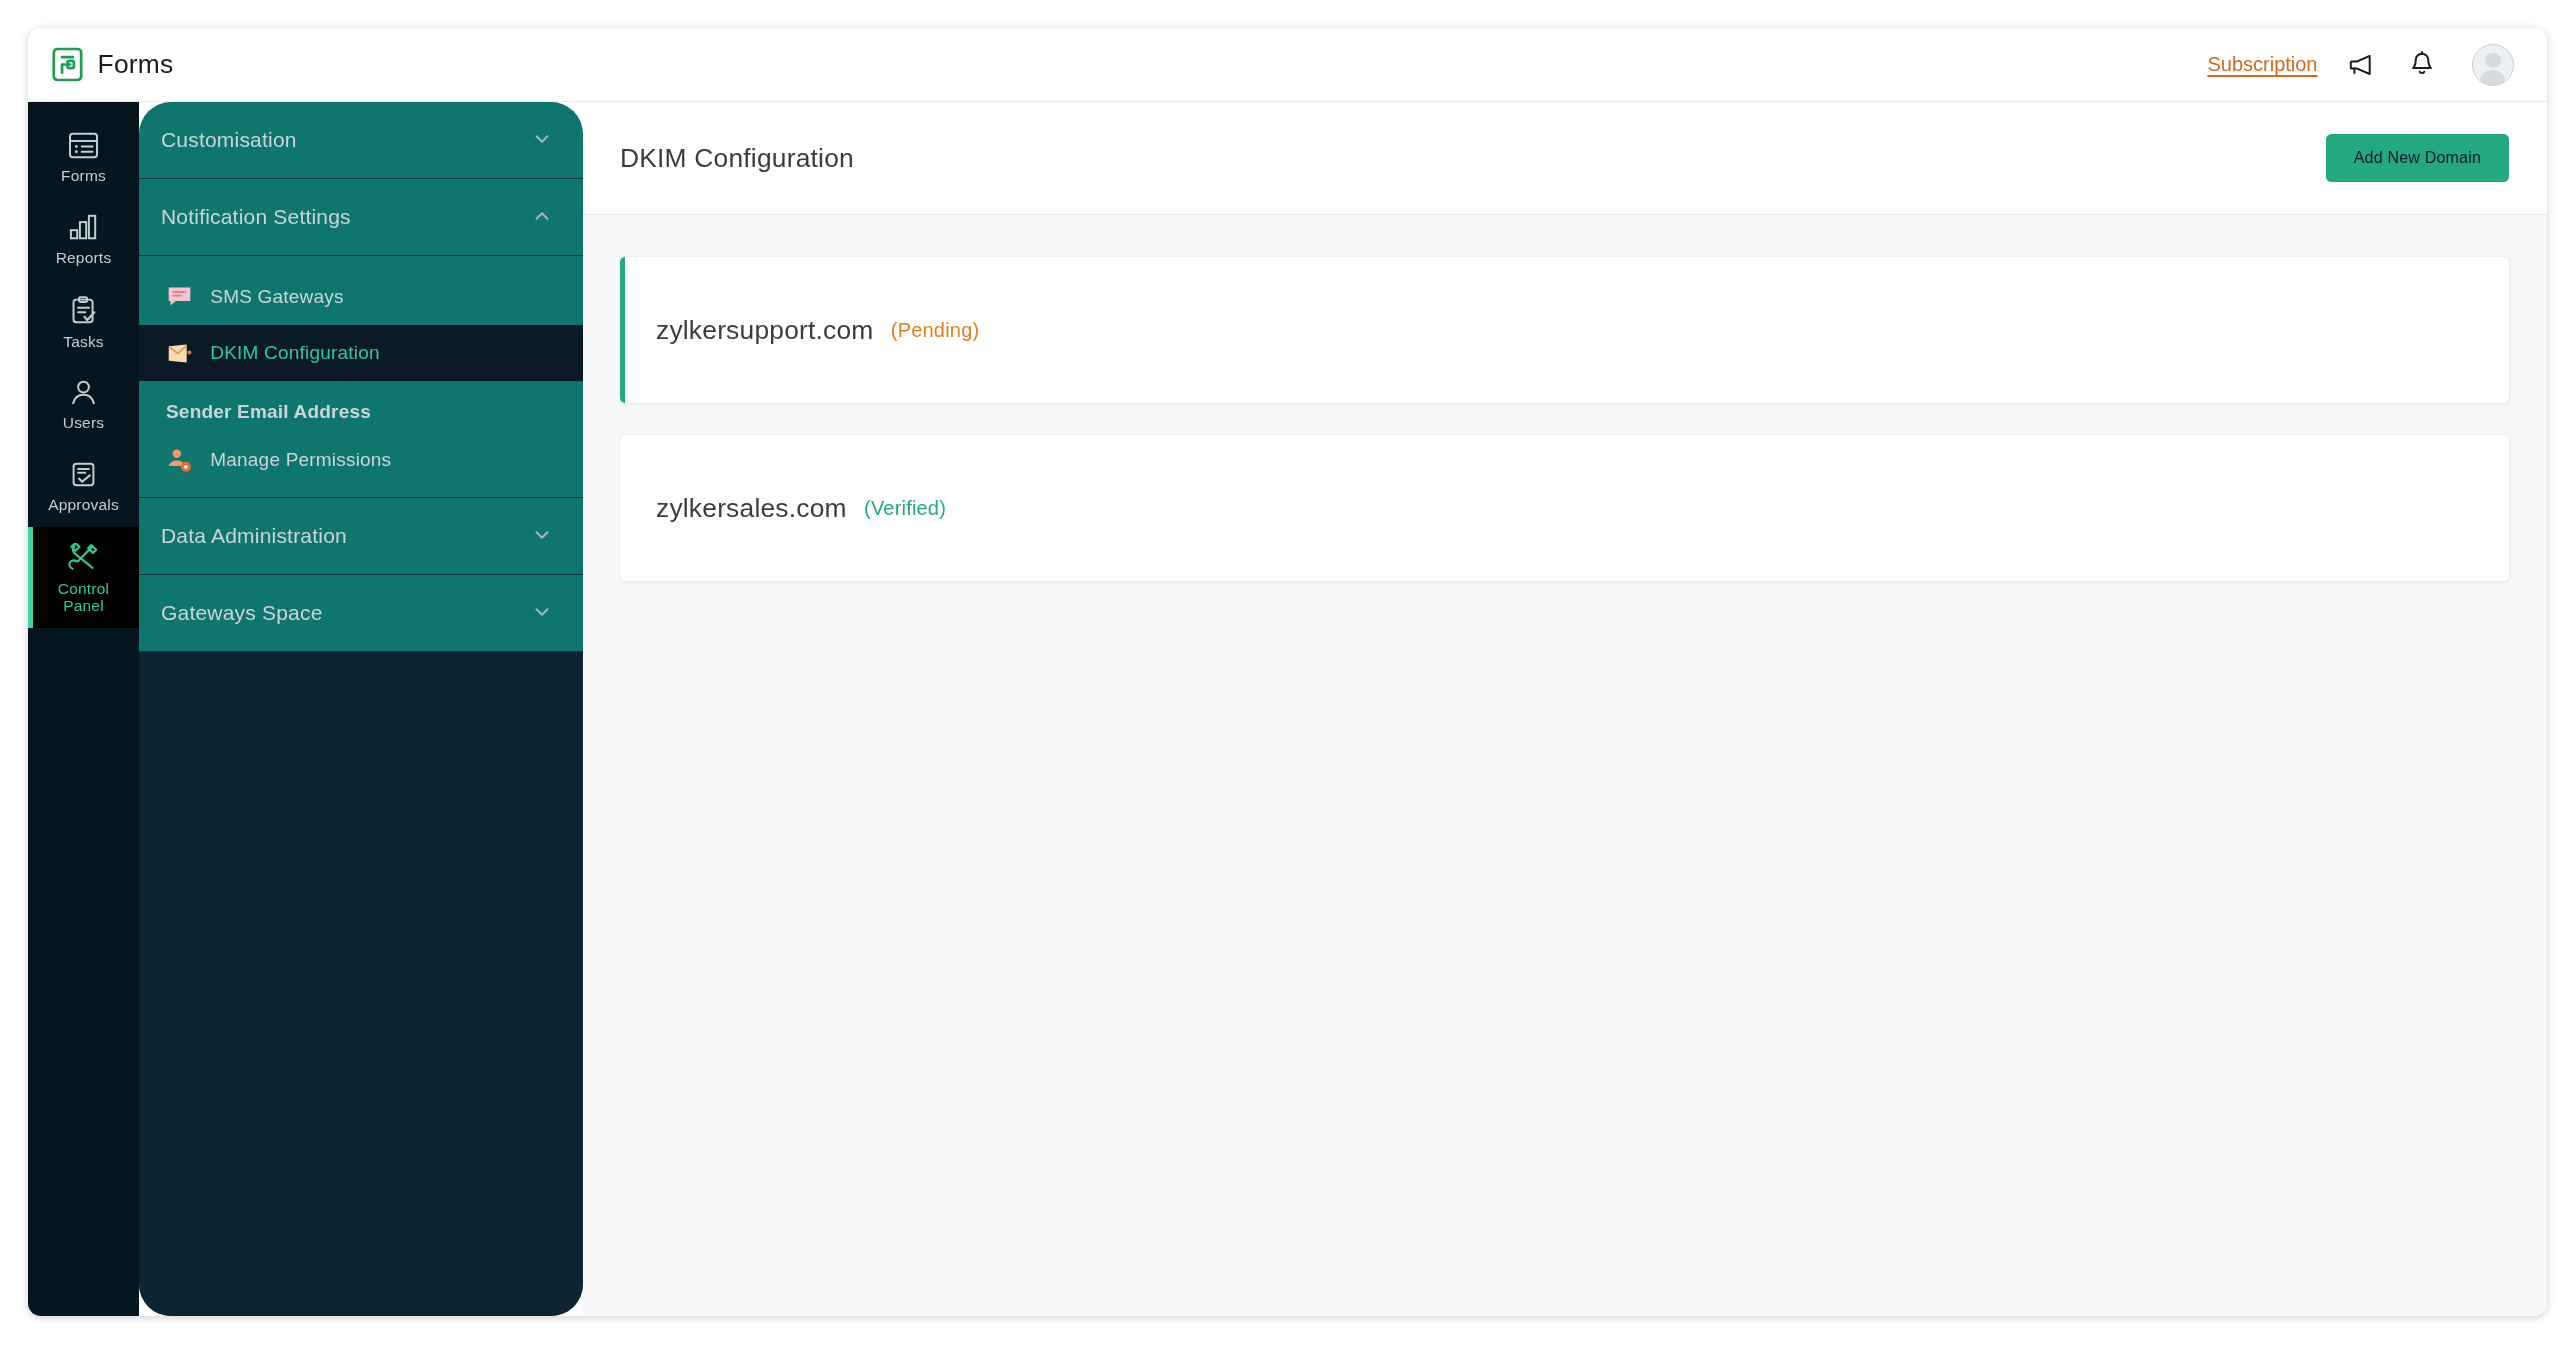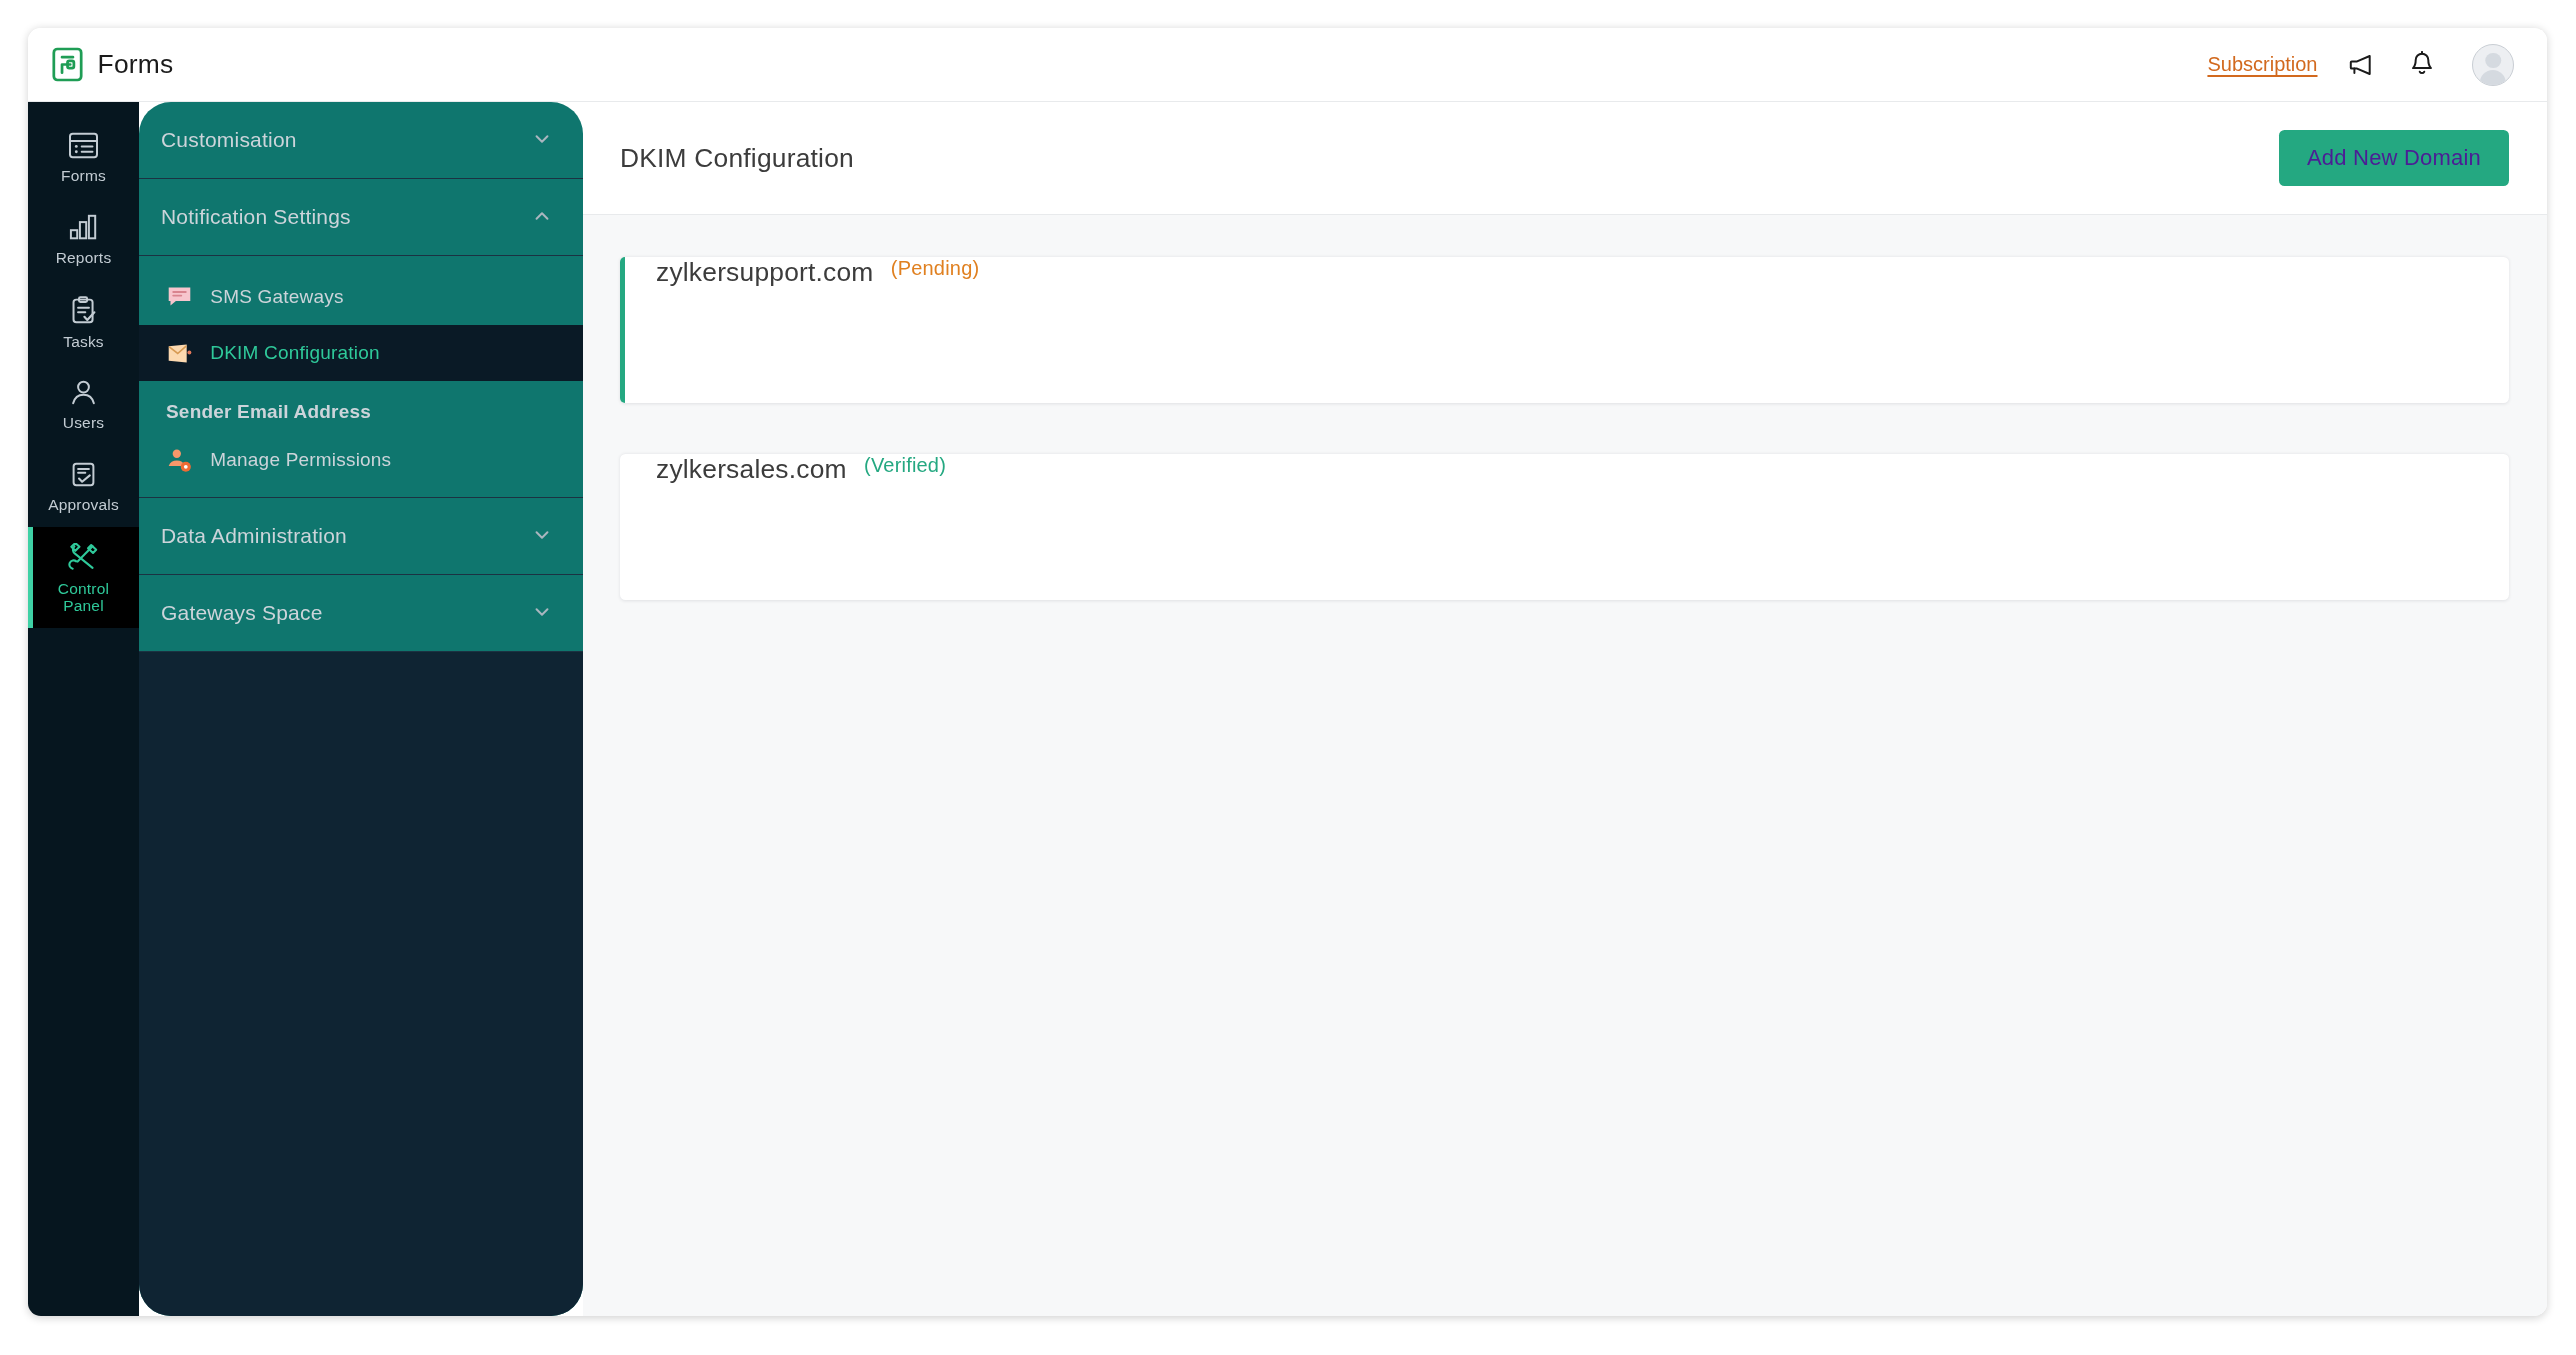--- a/index.html
+++ b/index.html
@@ -196,45 +196,46 @@
     padding: 0 38px 0 37px;
   }
   .page-title {
     font-size: 26.4px;
     color: #3c3c3c;
     letter-spacing: 0.2px;
     flex: 1 1 auto;
   }
   .primary-btn {
     background: #24a881;
-    color: #4c1d95;
+    color: #0f172a;
     border: none;
     border-radius: 5.5px;
-    font-size: 22px;
+    font-size: 16px;
     font-family: inherit;
     padding: 14.6px 28px;
     cursor: pointer;
     letter-spacing: 0.2px;
   }
   .content-scroll {
     flex: 1 1 auto;
     padding: 42px 38px 0 37px;
     position: relative;
     overflow: hidden;
   }
 
   
   .card {
     background: #ffffff;
     border-radius: 5.5px;
     box-shadow: 0 0.9px 3.6px rgba(16,24,40,0.10);
     height: 146px;
     display: flex;
+    align-items: center;
     padding: 0 36px 0 36px;
-    margin-bottom: 51px;
+    margin-bottom: 32px;
     position: relative;
   }
   .card.pending::before {
     content: "";
     position: absolute;
     left: 0; top: 0; bottom: 0;
     width: 4.6px;
     background: #24a881;
     border-radius: 5.5px 0 0 5.5px;
   }

